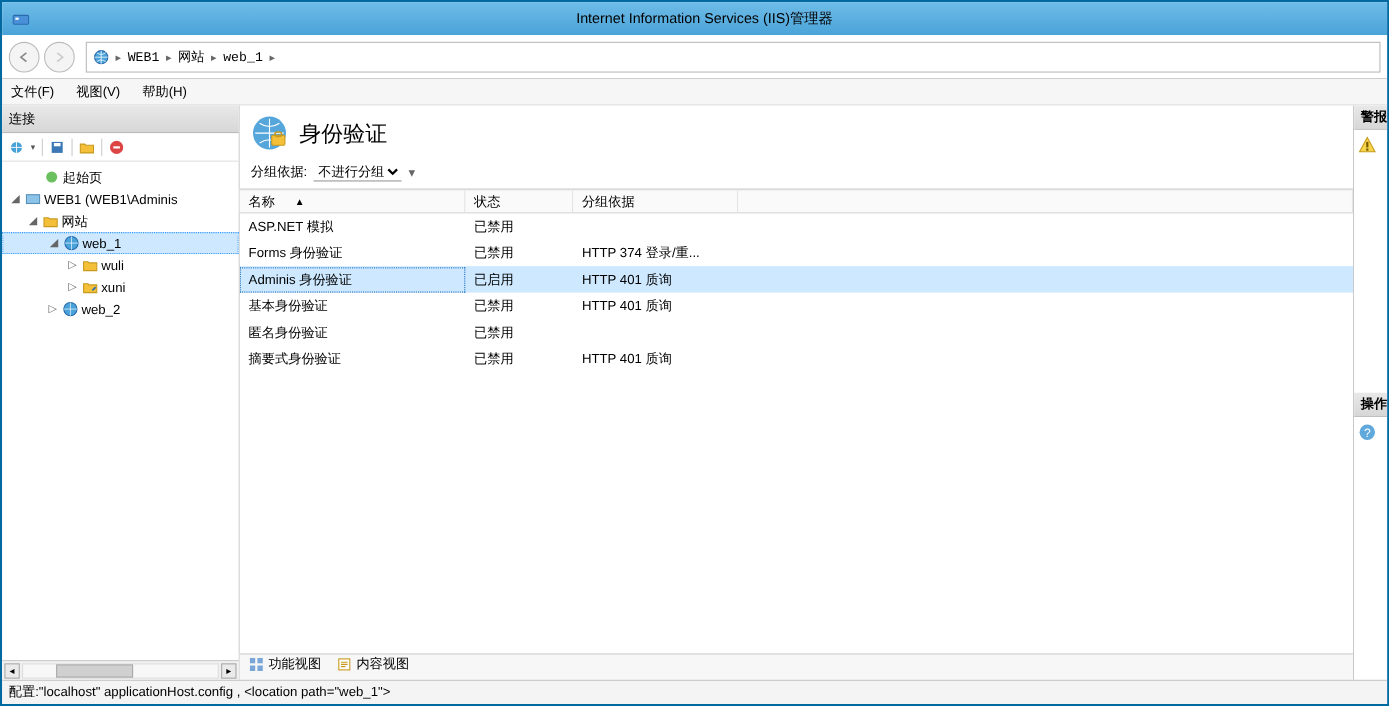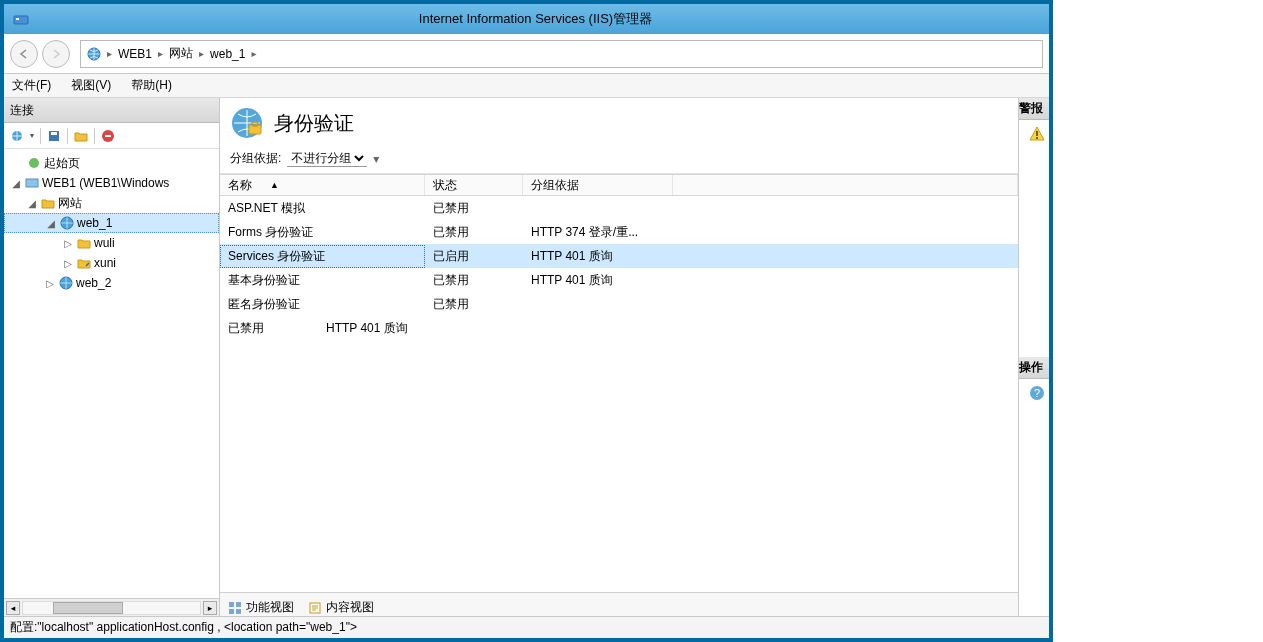--- a/index.html
+++ b/index.html
@@ -1,24 +1,24 @@
 <!DOCTYPE html>
 <html><head>
 <meta charset="utf-8">
 <style>
 * { box-sizing: border-box; margin: 0; padding: 0; }
 body { font-family: "Microsoft YaHei", "Segoe UI", Tahoma, sans-serif; font-size: 12px; background: #fff; overflow: hidden; }
-.window { width: 1053px; height: 642px; display: flex; flex-direction: column; border: 4px solid #0369a1; }
+.window { width: 1263px; height: 642px; display: flex; flex-direction: column; border: 2px solid #0369a1; }
 .titlebar { height: 30px; background: linear-gradient(#6ebce8, #4aa3d8); display: flex; align-items: center; padding: 0 8px; color: #000; }
 .titlebar .title-text { flex: 1; text-align: center; font-size: 13px; }
 .titlebar .ti-icon { width: 18px; height: 16px; display:inline-flex; align-items:center; justify-content:center; }
 .navband { height: 40px; background: #fff; border-bottom: 1px solid #c9c9c9; display: flex; align-items: center; padding: 0 6px; gap: 4px; }
 .navbtn { width: 28px; height: 28px; border: 1px solid #bbb; border-radius: 50%; display: flex; align-items: center; justify-content: center; background: #f4f4f4; color: #888; }
 .addrbar { flex: 1; height: 28px; border: 1px solid #bbb; margin-left: 6px; display: flex; align-items: center; padding: 0 6px; gap: 6px; background: #fff; }
-.addrbar .crumb { color: #000; }
+.addrbar .crumb { color: #000; font-family: Liberation Mono, monospace; }
 .addrbar .sep { color: #666; font-size: 10px; }
 .menubar { height: 24px; background: #f6f6f6; border-bottom: 1px solid #d6d6d6; display: flex; align-items: center; padding: 0 8px; gap: 20px; }
 .menubar .mi { cursor: default; }
 .body { flex: 1; display: flex; min-height: 0; }
 .leftpanel { width: 216px; border-right: 1px solid #c9c9c9; display: flex; flex-direction: column; background: #fff; }
 .panehdr { height: 22px; background: linear-gradient(#e8e8e8, #d7d7d7); border-bottom: 1px solid #bababa; padding: 12px 6px; display: flex; align-items: center; font-size: 12px; }
 .toolstrip { height: 26px; display: flex; align-items: center; gap: 2px; padding: 0 4px; border-bottom: 1px solid #e0e0e0; }
 .toolstrip .tb { width: 18px; height: 18px; display:flex; align-items:center; justify-content:center; }
 .toolstrip .vsep { width:1px; height:16px; background:#ccc; margin:0 2px; }
 .tree { flex: 1; overflow: auto; padding: 4px 0; }
@@ -44,24 +44,24 @@
 .col.rest { flex:1; }
 .sortglyph { font-size:9px; }
 .gridbody { flex:1; overflow:auto; }
 .gridrow { display:flex; height:24px; align-items:center; cursor:default; }
 .gridrow.selected { background:#cde8ff; }
 .gridrow.selected .cell.name { outline:1px dotted #1a6fbf; outline-offset:-1px; }
 .cell { padding: 3px 8px; display:flex; align-items:center; overflow:hidden; text-overflow:ellipsis; white-space:nowrap; }
 .cell.name { width:205px; }
 .cell.state { width:98px; }
 .cell.resp { width:150px; }
-.tabstrip { height:24px; border-top:1px solid #d0d0d0; display:flex; align-items:flex-end; gap:14px; padding:0 8px; background:#f7f7f7; }
+.tabstrip { height:24px; border-top:1px solid #d0d0d0; display:flex; align-items:flex-start; gap:14px; padding:0 8px; background:#f7f7f7; }
 .tabstrip .tab { display:flex; align-items:center; gap:4px; cursor:default; }
 .tabicon { width:14px; height:14px; display:inline-flex; align-items:center; justify-content:center; }
-.rightpanel { width: 30px; display:flex; flex-direction:column; background:#fff; overflow:hidden;align-items:flex-end; }
+.rightpanel { width: 30px; display:flex; flex-direction:column; background:#fff; overflow:hidden; }
 .rightpanel .rhdr { height:22px; background: linear-gradient(#e8e8e8, #d7d7d7); border-bottom:1px solid #bababa; padding:0 6px; display:flex; align-items:center; font-weight:bold; white-space:nowrap; }
 .rightpanel .rbody { flex:1; padding:4px 2px; display:flex; flex-direction:column; gap:8px; }
 .ricon { width:20px; height:20px; display:flex; align-items:center; justify-content:center; }
 .statusbar { height:22px; border-top:1px solid #c9c9c9; background:#f4f4f4; display:flex; align-items:center; padding:0 6px; font-size:12px; }
 svg { display:block; }
 </style>
 </head>
 <body>
 
 <div class="window">
@@ -137,37 +137,37 @@
           </span>
         <span class="vsep"></span>
         <span class="tb">
             <svg width="14" height="14">
               <circle cx="7" cy="7" r="6" fill="#d44"></circle>
               <rect x="4" y="6" width="6" height="2" fill="#fff"></rect>
             </svg>
           </span>
       </div>
       <div class="tree">
-        <div class="treerow" style="padding-left:8px">
+        <div class="treerow" style="padding-left:23px">
           <span class="twisty"></span>
           <span class="nodeicon">
               <svg width="14" height="14">
                 <circle cx="7" cy="7" r="5" fill="#6abf5e"></circle>
               </svg>
             </span>
           <span>起始页</span>
         </div>
         <div class="treerow" style="padding-left:6px">
           <span class="twisty">◢</span>
           <span class="nodeicon">
               <svg width="14" height="14">
                 <rect x="1" y="3" width="12" height="8" fill="#8cc3e8" stroke="#5a8fb8"></rect>
               </svg>
             </span>
-          <span>WEB1 (WEB1\Windows</span>
+          <span>WEB1 (WEB1\Adminis</span>
         </div>
         <div class="treerow" style="padding-left:22px">
           <span class="twisty">◢</span>
           <span class="nodeicon">
               <svg width="14" height="14">
                 <path d="M1 4h4l1 1h7v7H1z" fill="#f4c039" stroke="#c89a1e"></path>
               </svg>
             </span>
           <span>网站</span>
         </div>
@@ -255,35 +255,36 @@
             <div class="cell name">ASP.NET 模拟</div>
             <div class="cell state">已禁用</div>
             <div class="cell resp"></div>
           </div>
           <div class="gridrow">
             <div class="cell name">Forms 身份验证</div>
             <div class="cell state">已禁用</div>
             <div class="cell resp">HTTP 374 登录/重...</div>
           </div>
           <div class="gridrow selected">
-            <div class="cell name">Services 身份验证</div>
+            <div class="cell name">Adminis 身份验证</div>
             <div class="cell state">已启用</div>
             <div class="cell resp">HTTP 401 质询</div>
           </div>
           <div class="gridrow">
             <div class="cell name">基本身份验证</div>
             <div class="cell state">已禁用</div>
             <div class="cell resp">HTTP 401 质询</div>
           </div>
           <div class="gridrow">
             <div class="cell name">匿名身份验证</div>
             <div class="cell state">已禁用</div>
             <div class="cell resp"></div>
           </div>
           <div class="gridrow">
+            <div class="cell name">摘要式身份验证</div>
             <div class="cell state">已禁用</div>
             <div class="cell resp">HTTP 401 质询</div>
           </div>
         </div>
       <div class="tabstrip">
         <div class="tab">
           <span class="tabicon">
               <svg width="12" height="12">
                 <rect x="0" y="0" width="5" height="5" fill="#7aa7d8"></rect>
                 <rect x="7" y="0" width="5" height="5" fill="#7aa7d8"></rect>

